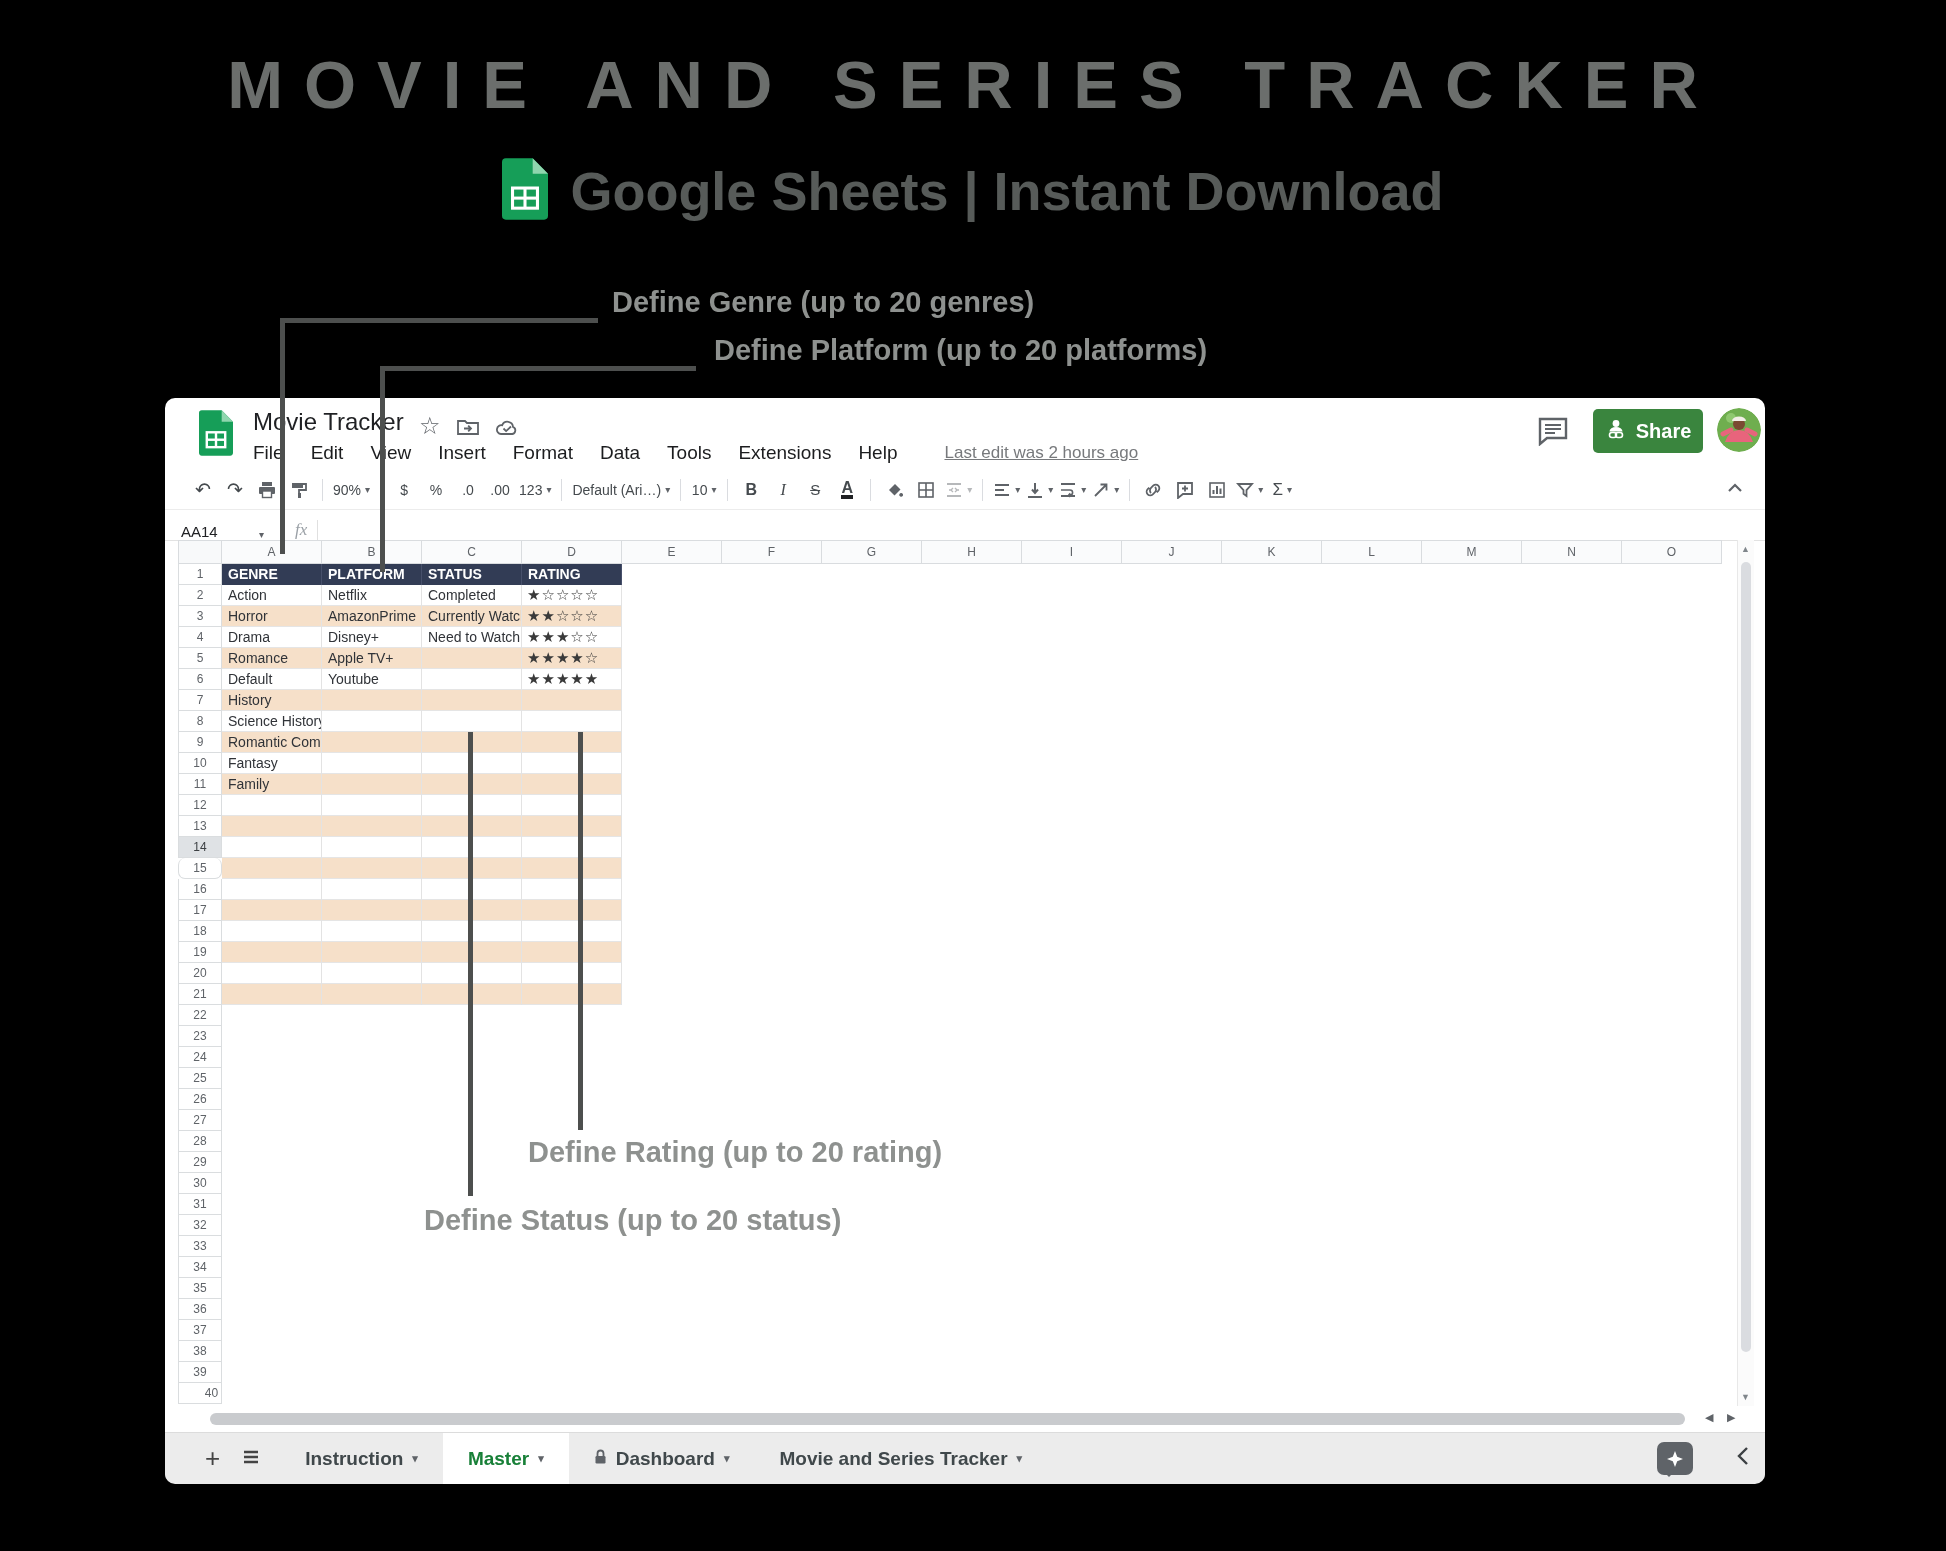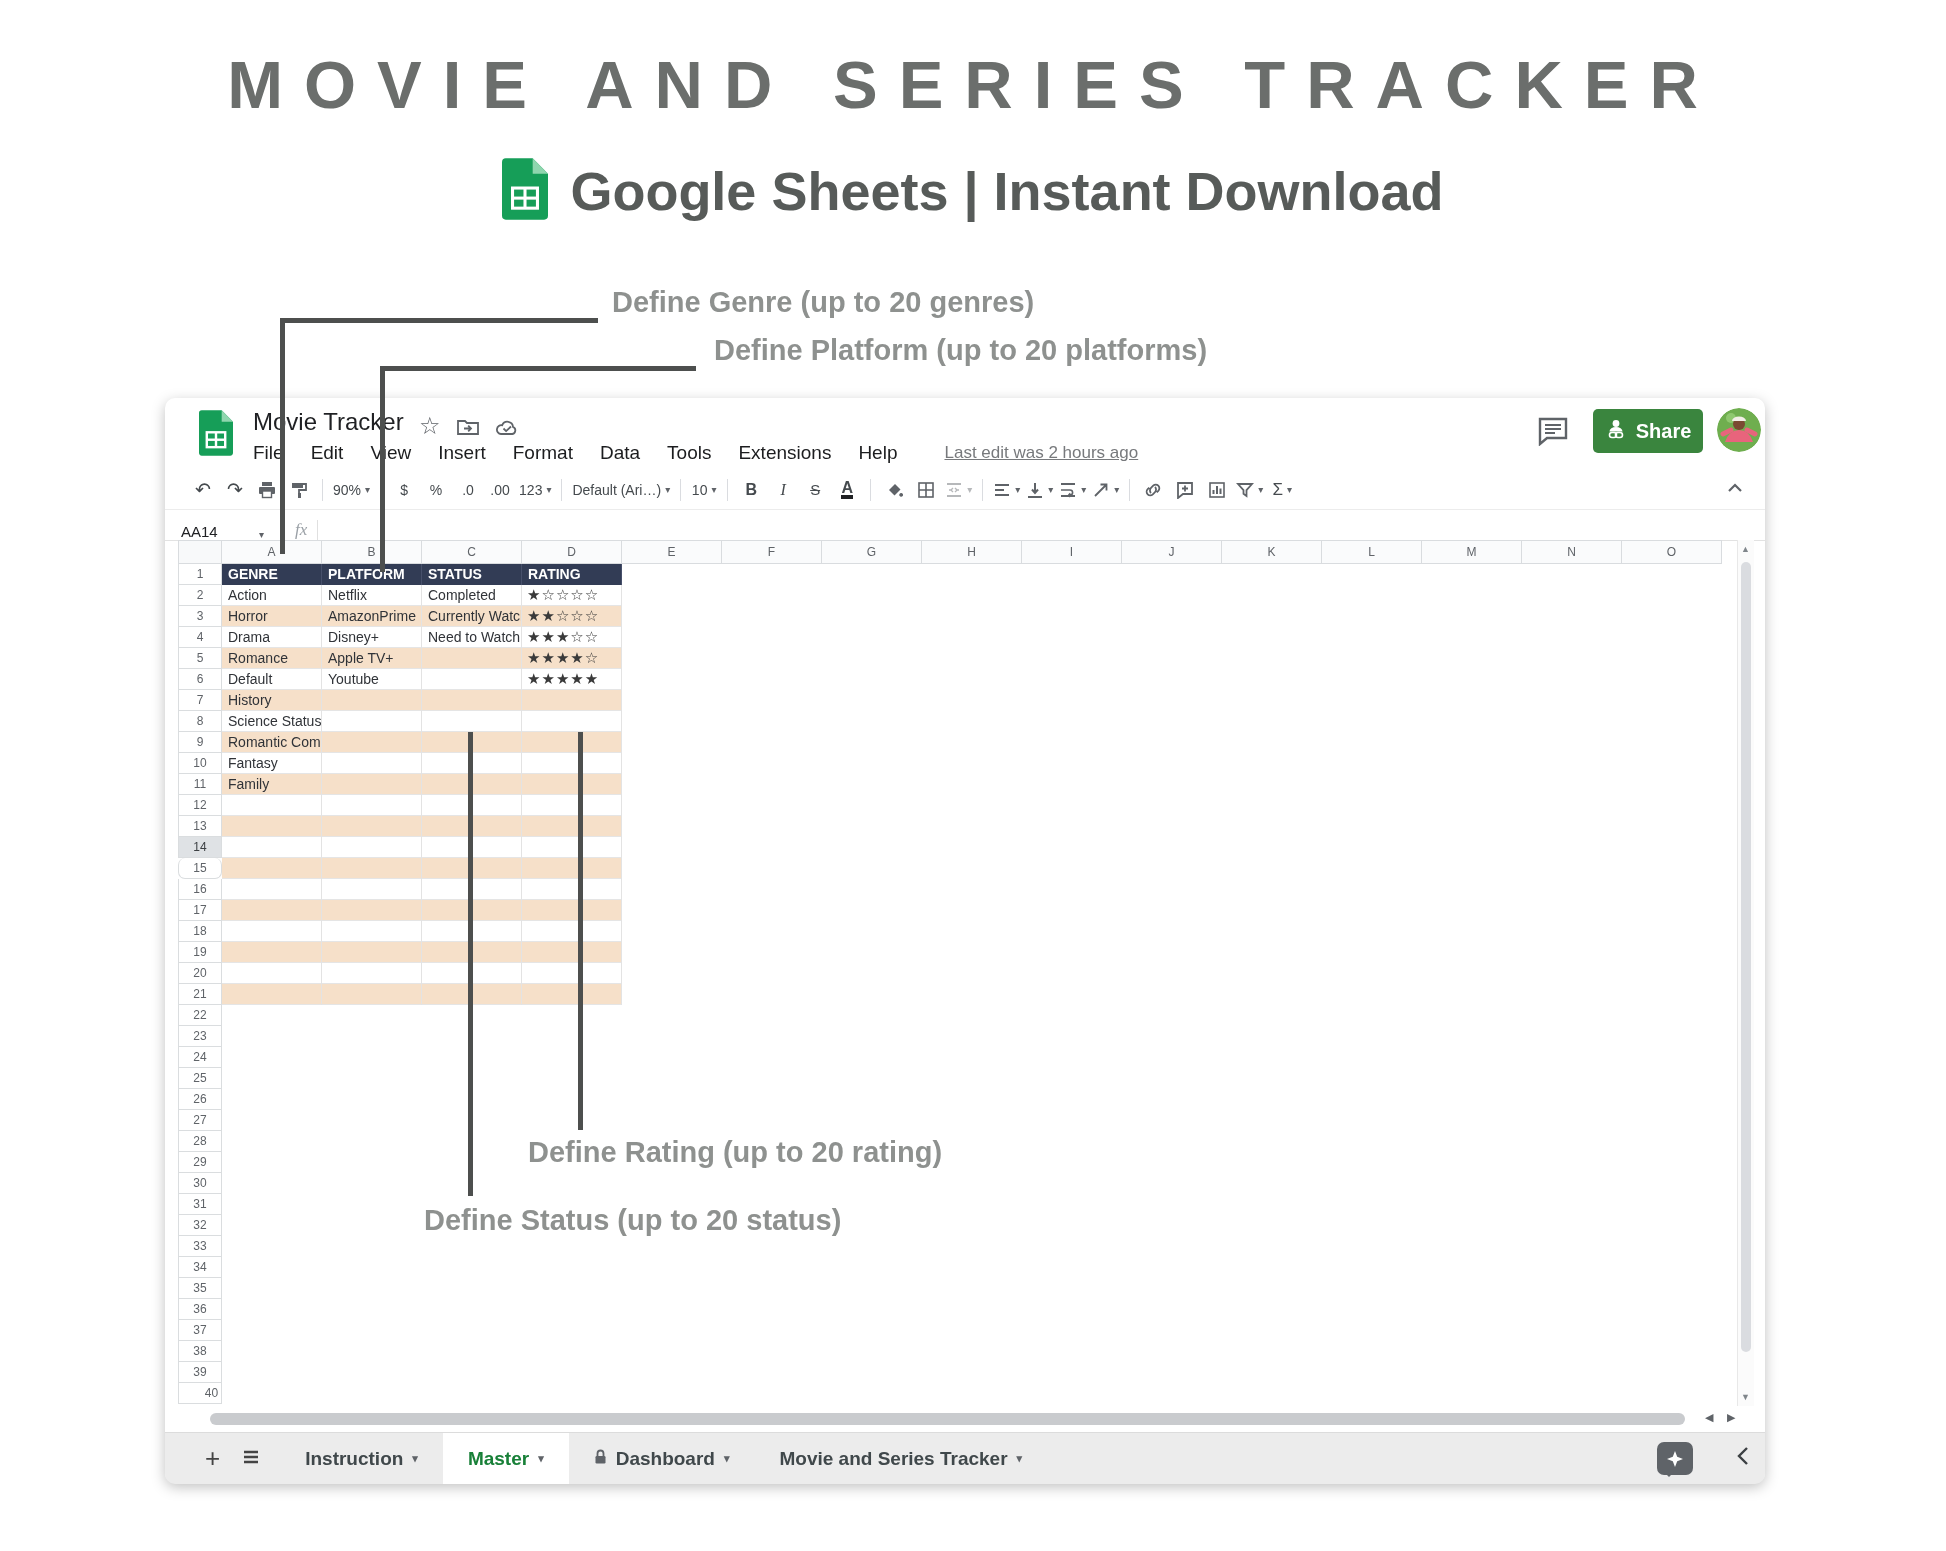--- a/index.html
+++ b/index.html
@@ -1,16 +1,16 @@
 <!DOCTYPE html>
 <html><head>
 <meta charset="utf-8">
 <style>
   html,body{margin:0;padding:0;background:#e8e8e7;}
-  #canvas{position:relative;width:1946px;height:1551px;background:#ffffff;overflow:hidden;
+  #canvas{position:relative;width:1946px;height:1551px;background:#000000;overflow:hidden;
           font-family:"Liberation Sans",sans-serif;}
 
   
   .hero-title{position:absolute;top:46px;left:0;width:100%;text-align:center;
               font-size:67px;font-weight:bold;letter-spacing:21px;color:var(--title-gray);white-space:nowrap;}
   .hero-sub{position:absolute;top:158px;left:0;width:100%;display:flex;justify-content:center;
             align-items:center;gap:22px;}
   .hero-sub .sub-txt{font-size:54px;font-weight:bold;color:#575b59;}
 
   
@@ -425,21 +425,21 @@
           </div>
           <div class="rownum" style="top: 150px;">7</div>
           <div class="grow tan" style="top: 150px;">
             <div class="gcell">History</div>
             <div class="gcell"></div>
             <div class="gcell"></div>
             <div class="gcell stars"></div>
           </div>
           <div class="rownum" style="top: 171px;">8</div>
           <div class="grow" style="top: 171px;">
-            <div class="gcell">Science Status</div>
+            <div class="gcell">Science History</div>
             <div class="gcell"></div>
             <div class="gcell"></div>
             <div class="gcell stars"></div>
           </div>
           <div class="rownum" style="top: 192px;">9</div>
           <div class="grow tan" style="top: 192px;">
             <div class="gcell">Romantic Comedy</div>
             <div class="gcell"></div>
             <div class="gcell"></div>
             <div class="gcell stars"></div>

